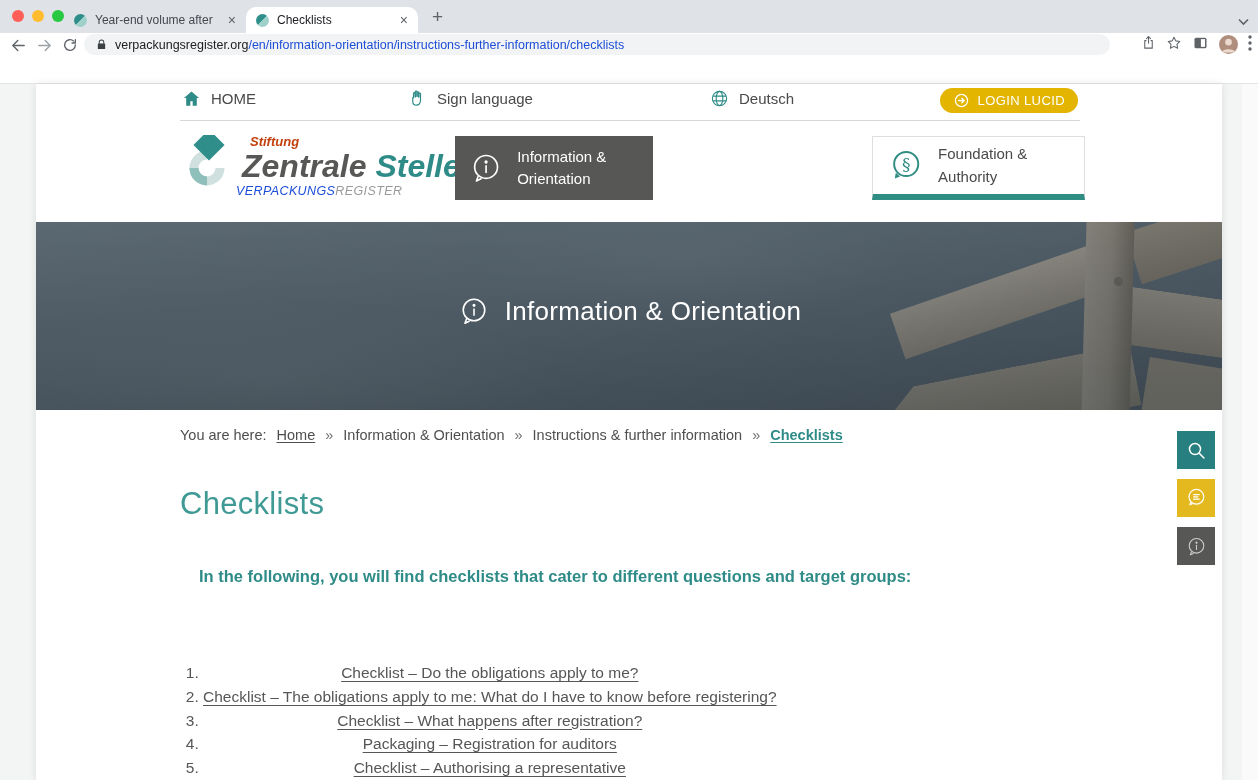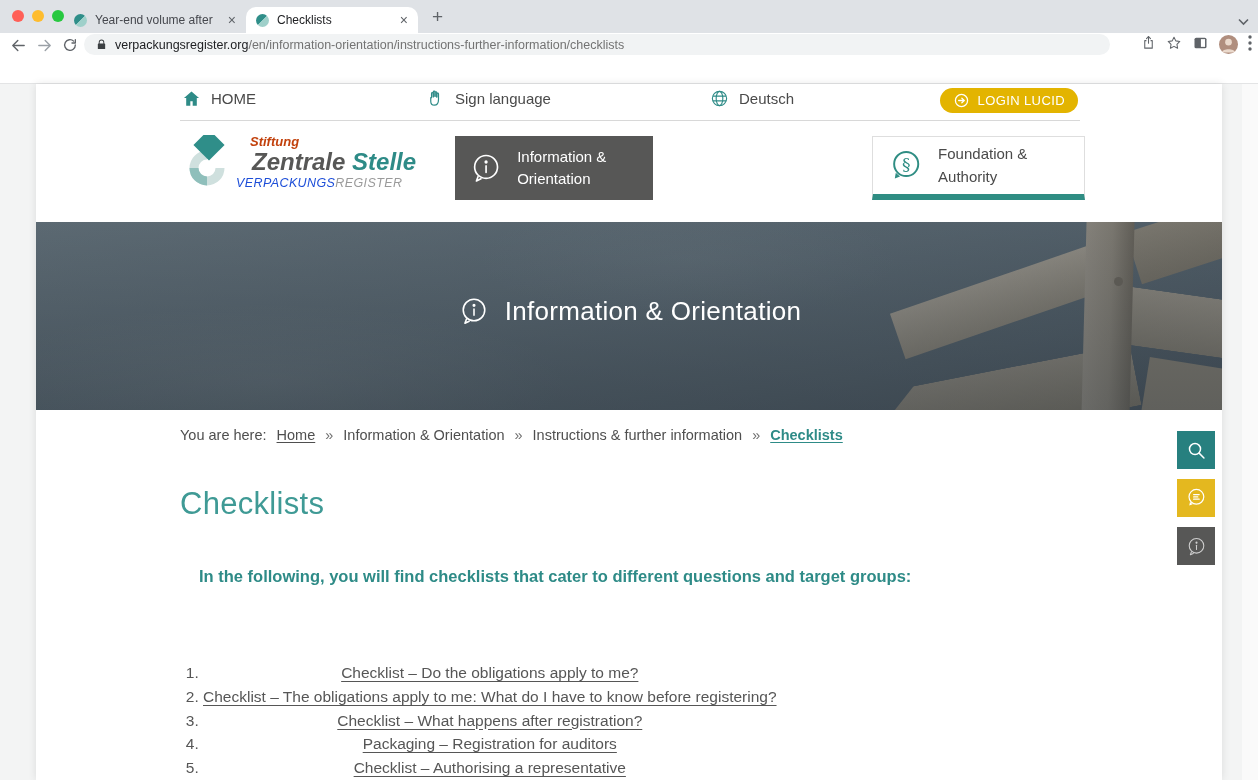--- a/index.html
+++ b/index.html
@@ -22,21 +22,21 @@
   .tab-close { font-size:14px; color:#5f6368; line-height:1; cursor:pointer; }
   .newtab { position:absolute; left:432px; top:6px; font-size:19px; color:#5f6368; cursor:pointer; }
   .strip-chevron { position:absolute; right:9px; top:12px; }
 
   .toolbar { position:relative; height:25px; background:#fff; }
   .nav-ic { position:absolute; top:2px; width:20px; height:20px; display:flex;
             align-items:center; justify-content:center; cursor:pointer; }
   .omnibox { position:absolute; left:84px; top:1px; width:1026px; height:21px; background:#f1f3f4;
              border-radius:11px; display:flex; align-items:center; gap:8px; padding:0 12px;
              font-size:12.5px; white-space:nowrap; overflow:hidden; cursor:text; }
-  .dom { color:#202124; } .pth { color:#737373; }
+  .dom { color:#202124; } .pth { color:#1d4ed8; }
   .tb-right { position:absolute; right:6px; top:1px; display:flex; align-items:center; gap:10px; }
   .avatar { width:19px; height:19px; border-radius:50%; background:#b08e7e; overflow:hidden; }
 
   .band { height:26px; background:#fff; border-bottom:1px solid #e3e4e5; }
 
   
   .page { position:relative; height:696px; background:#f3f4f4; }
   .scroll-track { position:absolute; right:0; top:0; width:16px; height:696px; background:#fafafa; }
   .sheet { position:absolute; left:36px; top:0; width:1186px; height:696px; background:#fff;
            box-shadow:0 0 8px rgba(0,0,0,.10); }
@@ -45,21 +45,21 @@
   .u-item { position:absolute; top:5px; display:flex; align-items:center; gap:10px;
             font-size:15px; color:#4a4a4a; cursor:pointer; }
   .login-pill { position:absolute; right:2px; top:4px; height:25px; background:#e3b400; color:#fff;
             border-radius:13px; display:flex; align-items:center; gap:8px; padding:0 13px;
             font-size:13px; letter-spacing:.4px; cursor:pointer; }
 
   .logo { position:absolute; left:144px; top:51px; display:flex; cursor:pointer; }
   .logo-mark { width:54px; height:56px; position:relative; }
   .logo-text { margin-left:2px; font-style:italic; line-height:1; }
   .lt1 { font-size:13px; font-weight:700; color:#c2410c; margin-left:14px; }
-  .lt2 { font-size:24px; font-weight:700; margin-top:2px; margin-left:16px; }
+  .lt2 { font-size:32px; font-weight:700; margin-top:2px; margin-left:6px; }
   .lt2 .p1 { color:#575756; } .lt2 .p2 { color:#2e8b87; }
   .lt3 { font-size:12.5px; margin-top:3px; letter-spacing:.4px; }
   .lt3 .p1 { color:#1d4ed8;margin-top:12px; } .lt3 .p2 { color:#9a9a9a;font-style:italic; }
 
   .navbox { position:absolute; top:52px; height:64px; display:flex; align-items:center; gap:13px;
             padding:0 13px; font-size:15px; line-height:1.5; cursor:pointer; }
   .navbox .lbl { width:136px; }
   .nb1 { left:419px; width:198px; background:#575756; color:#fff; }
   .nb2 { left:620px; width:212px; background:#fff; color:#4a4a4a;
          border:1px solid #e8bd1e; border-bottom:6px solid #d8a900; }
@@ -219,21 +219,21 @@
 
   <div class="sheet">
 
     <div class="util">
       <div class="u-item" style="left:2px">
         <svg width="19" height="19" viewBox="0 0 24 24" fill="#2e8b87">
             <path d="M12 3 2.5 11.5h2.8V21h5.2v-5.4h3v5.4h5.2v-9.5h2.8z"></path>
           </svg>
         <span>HOME</span>
       </div>
-      <div class="u-item" style="left:246px">
+      <div class="u-item" style="left:228px">
         <svg width="19" height="19" viewBox="0 0 24 24" fill="none" stroke="#2e8b87" stroke-width="1.5" stroke-linecap="round" stroke-linejoin="round">
             <path d="M7 11V5.6a1.1 1.1 0 0 1 2.2 0V10"></path>
             <path d="M9.2 9.6V3.9a1.1 1.1 0 0 1 2.2 0v5.4"></path>
             <path d="M11.4 9.3V4.6a1.1 1.1 0 0 1 2.2 0V10"></path>
             <path d="M13.6 10V6.4a1.1 1.1 0 0 1 2.2 0v6.8c0 4-1.9 7.2-5.3 7.2-3 0-4.5-2.2-4.5-5V11"></path>
           </svg>
         <span>Sign language</span>
       </div>
       <div class="u-item" style="left:530px">
         <svg width="19" height="19" viewBox="0 0 24 24" fill="none" stroke="#2e8b87" stroke-width="1.4">

